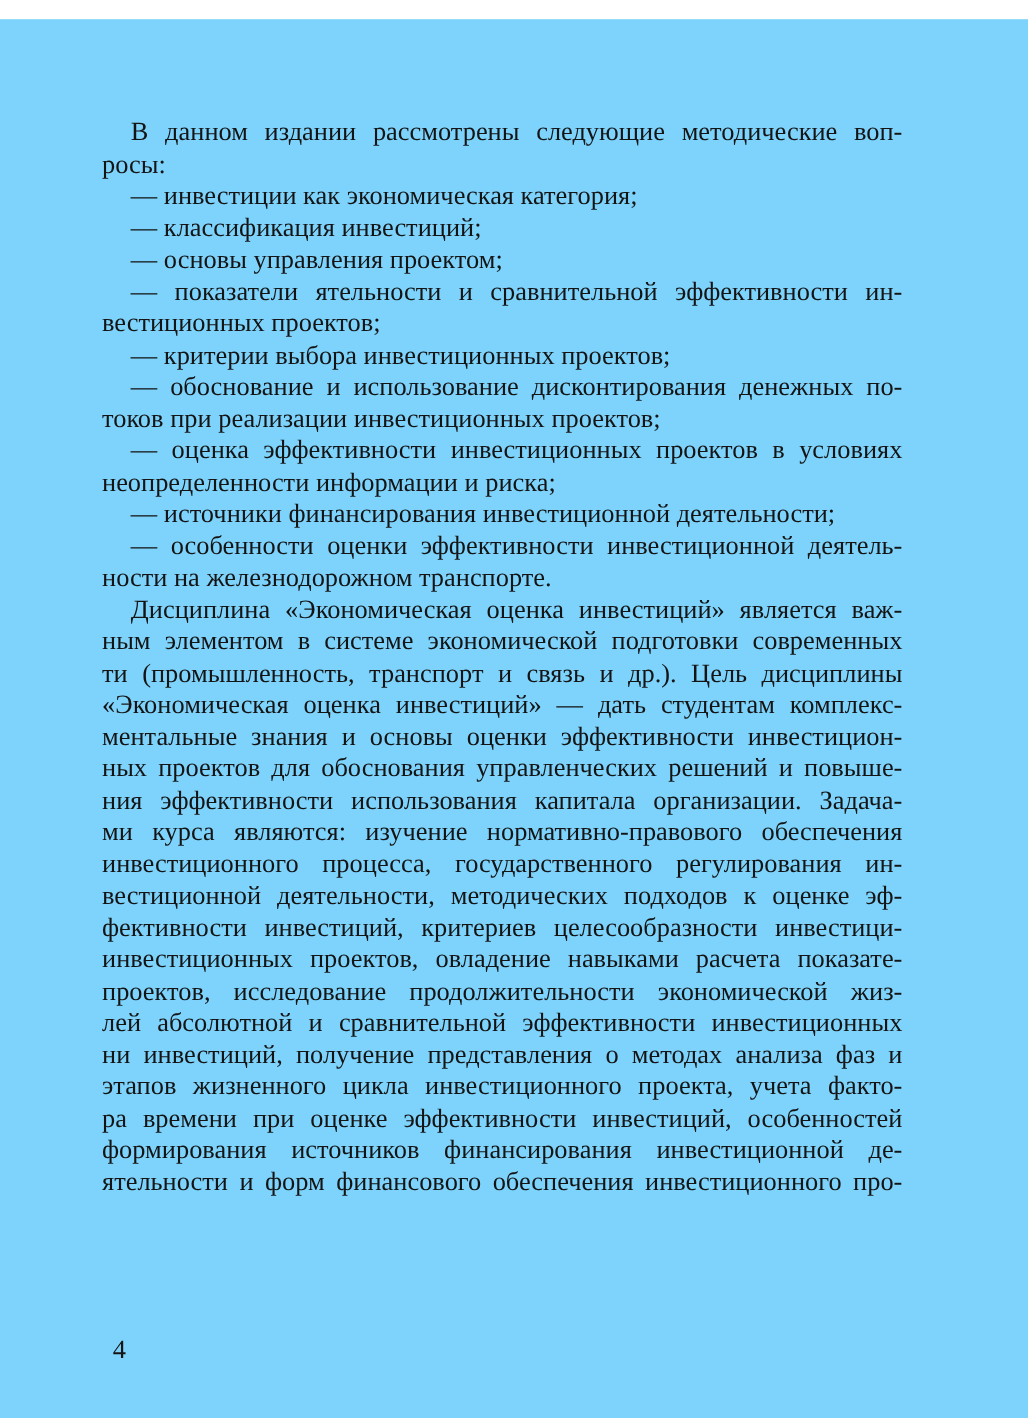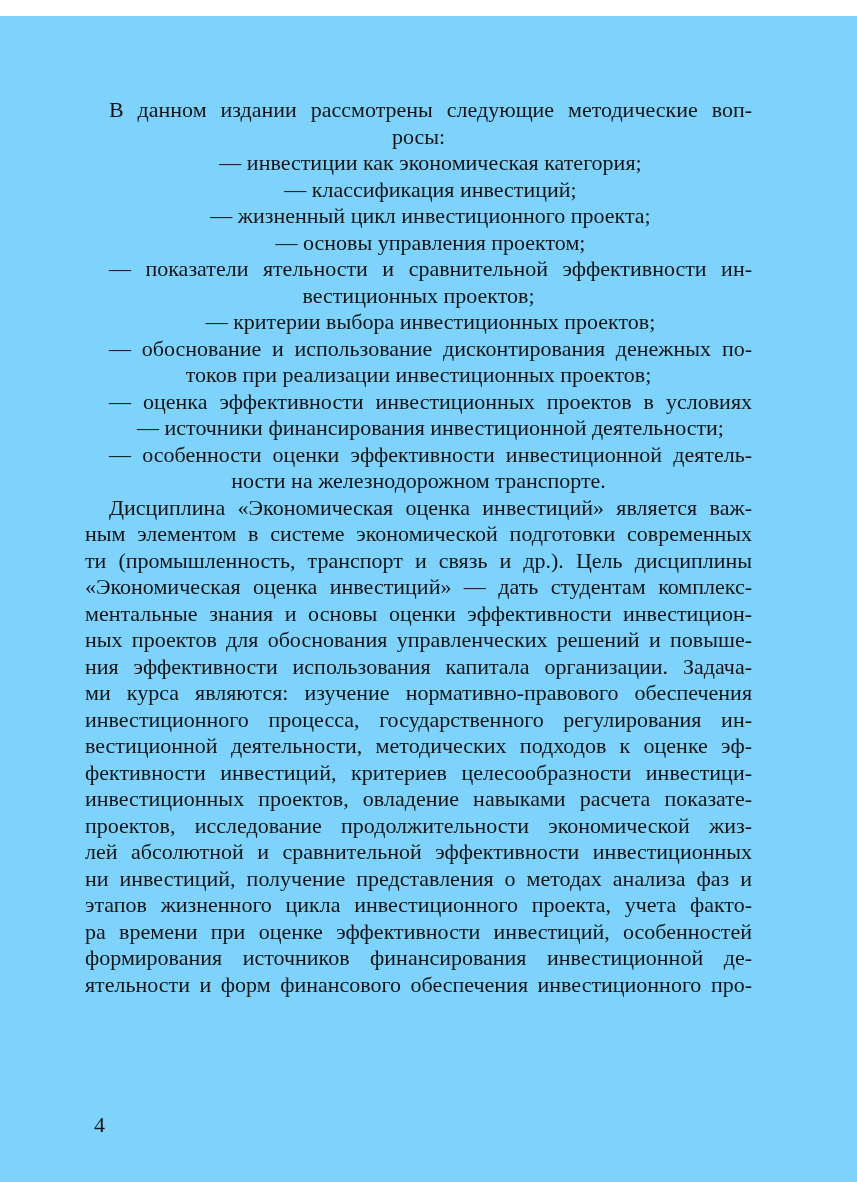--- a/index.html
+++ b/index.html
@@ -21,21 +21,21 @@
     position: absolute;
     left: 85px;
     top: 81px;
     width: 667px;
     color: #141414;
   }
   .para { margin: 0; padding: 0; }
   .line {
     font-size: 22px;
     line-height: 26.5px;
-    text-align: center;
+    text-align: left;
     text-rendering: optimizeLegibility;
   }
   .line.j {
     text-align: justify;
     text-align-last: justify;
     -moz-text-align-last: justify;
     text-justify: inter-word;
   }
   .line.first { text-indent: 24px; }
   .page-number {
@@ -56,38 +56,36 @@
         <div class="line j first">В данном издании рассмотрены следующие методические воп-</div>
         <div class="line">росы:</div>
       </div>
       <div class="para">
         <div class="line first">— инвестиции как экономическая категория;</div>
       </div>
       <div class="para">
         <div class="line first">— классификация инвестиций;</div>
       </div>
       <div class="para">
-        <div class="line first">— жизненный цикл инвестиционного проекта;</div>
-      </div>
-      <div class="para">
         <div class="line first">— основы управления проектом;</div>
       </div>
       <div class="para">
         <div class="line j first">— показатели ятельности и сравнительной эффективности ин-</div>
         <div class="line">вестиционных проектов;</div>
       </div>
       <div class="para">
         <div class="line first">— критерии выбора инвестиционных проектов;</div>
       </div>
       <div class="para">
         <div class="line j first">— обоснование и использование дисконтирования денежных по-</div>
         <div class="line">токов при реализации инвестиционных проектов;</div>
       </div>
       <div class="para">
         <div class="line j first">— оценка эффективности инвестиционных проектов в условиях</div>
+        <div class="line">неопределенности информации и риска;</div>
       </div>
       <div class="para">
         <div class="line first">— источники финансирования инвестиционной деятельности;</div>
       </div>
       <div class="para">
         <div class="line j first">— особенности оценки эффективности инвестиционной деятель-</div>
         <div class="line">ности на железнодорожном транспорте.</div>
       </div>
       <div class="para">
         <div class="line j first">Дисциплина «Экономическая оценка инвестиций» является важ-</div>

